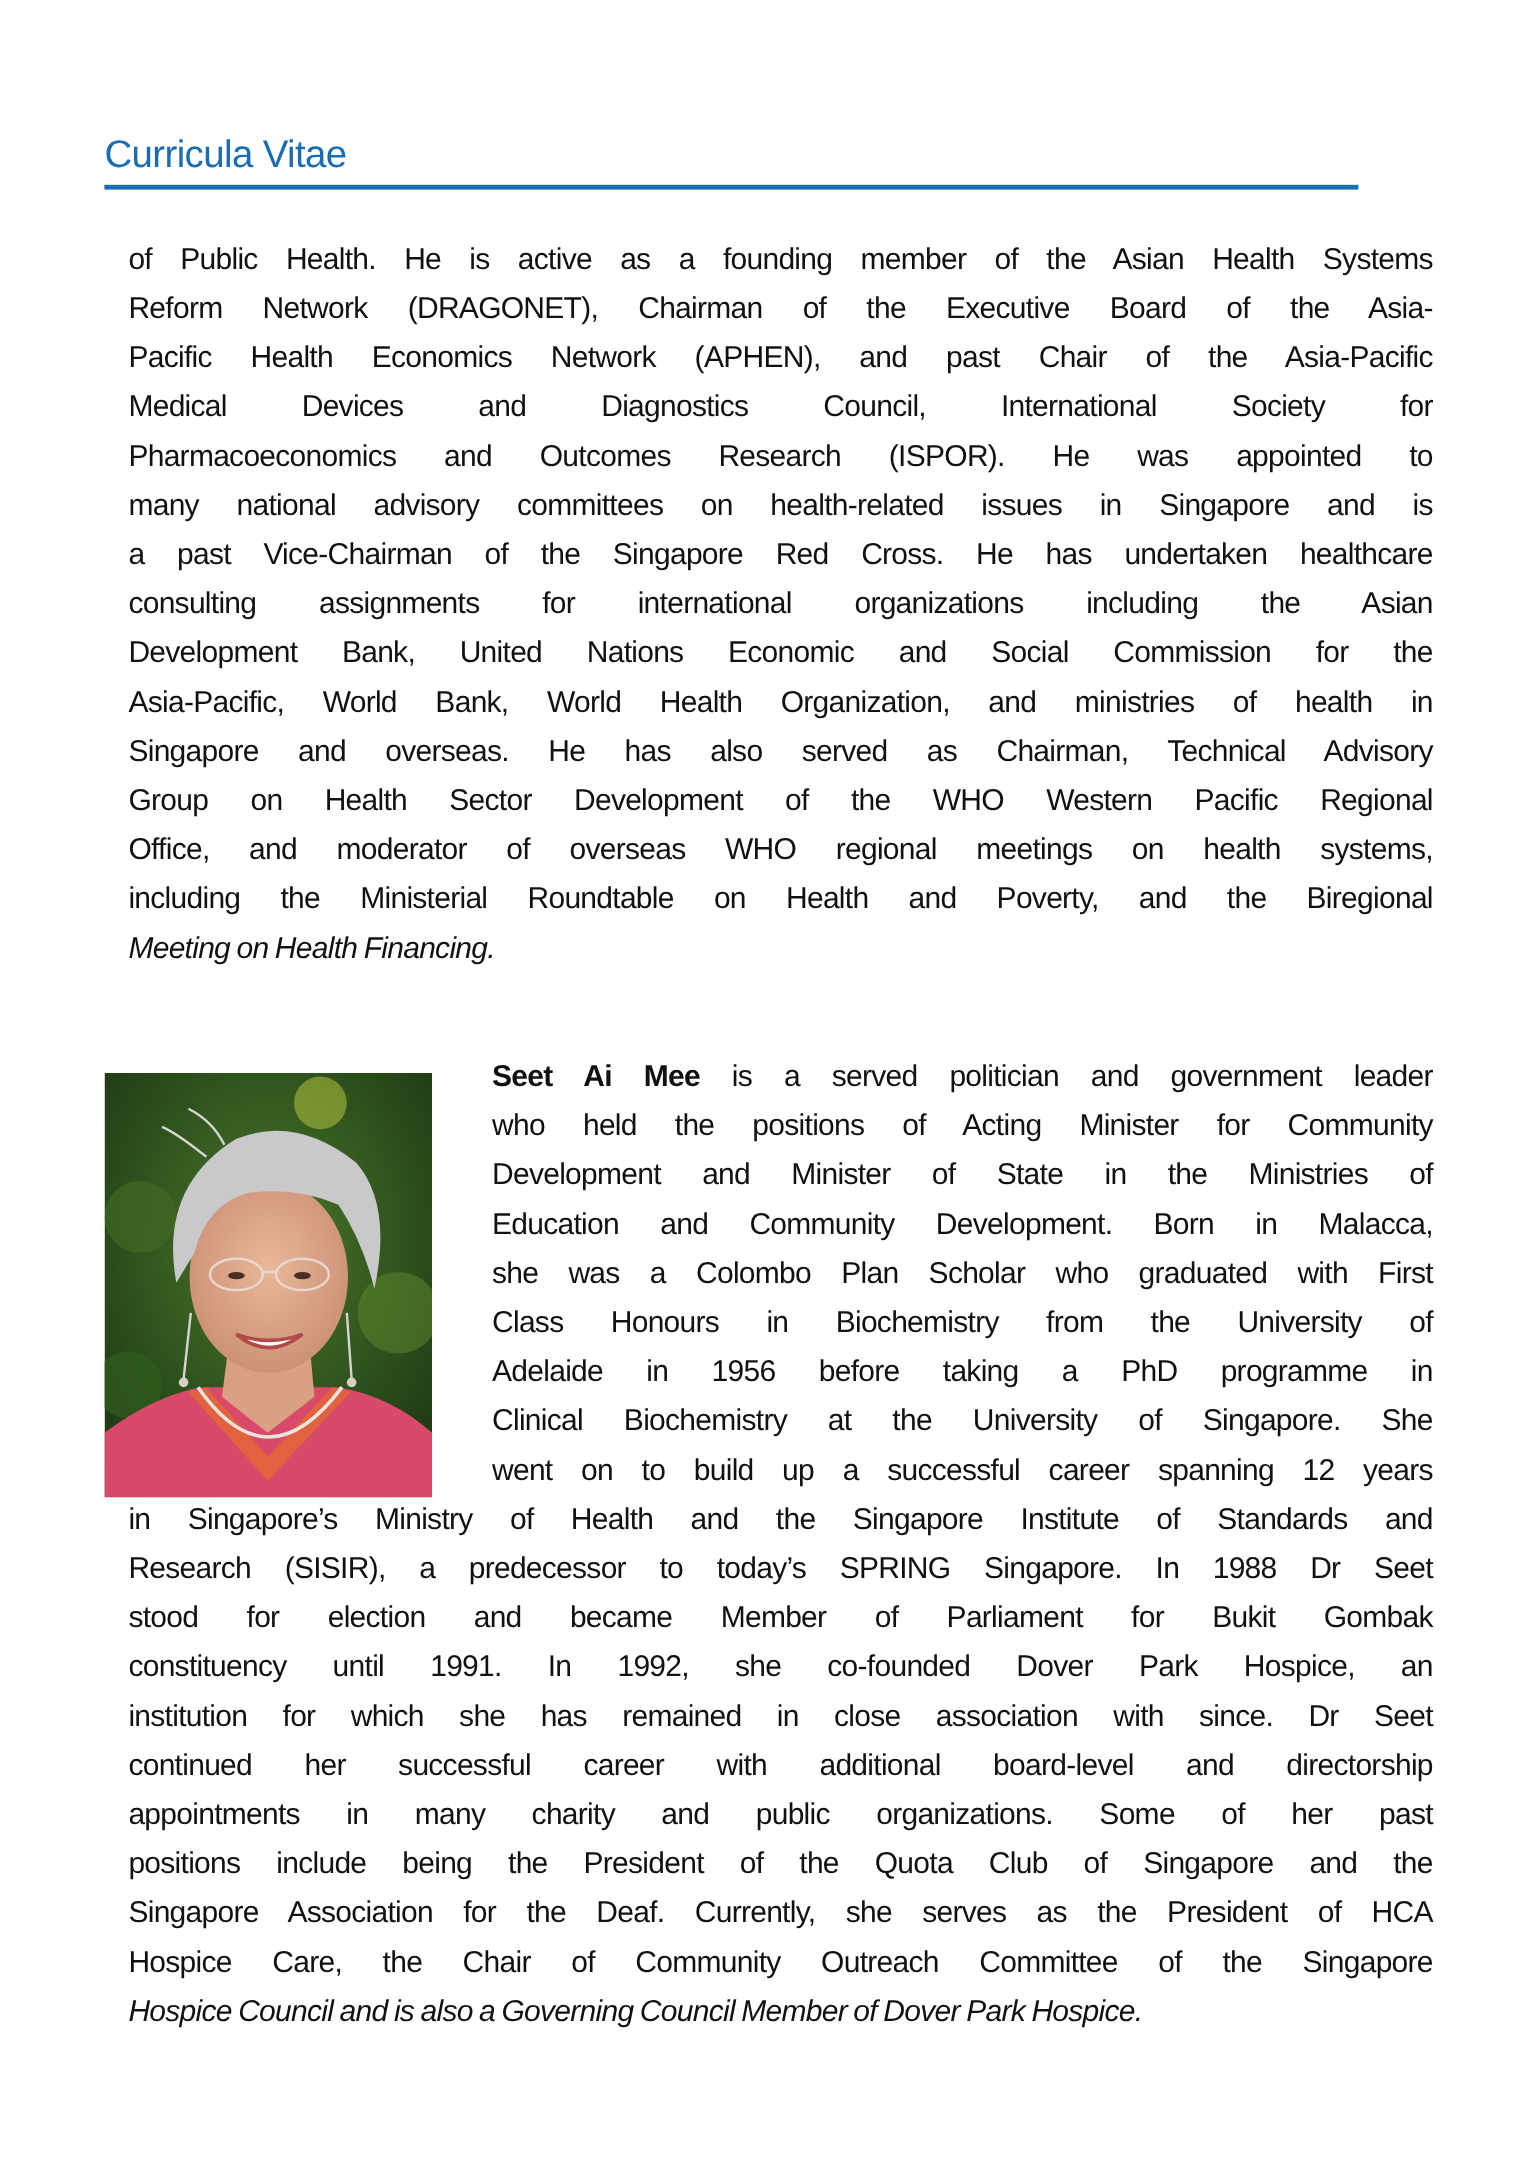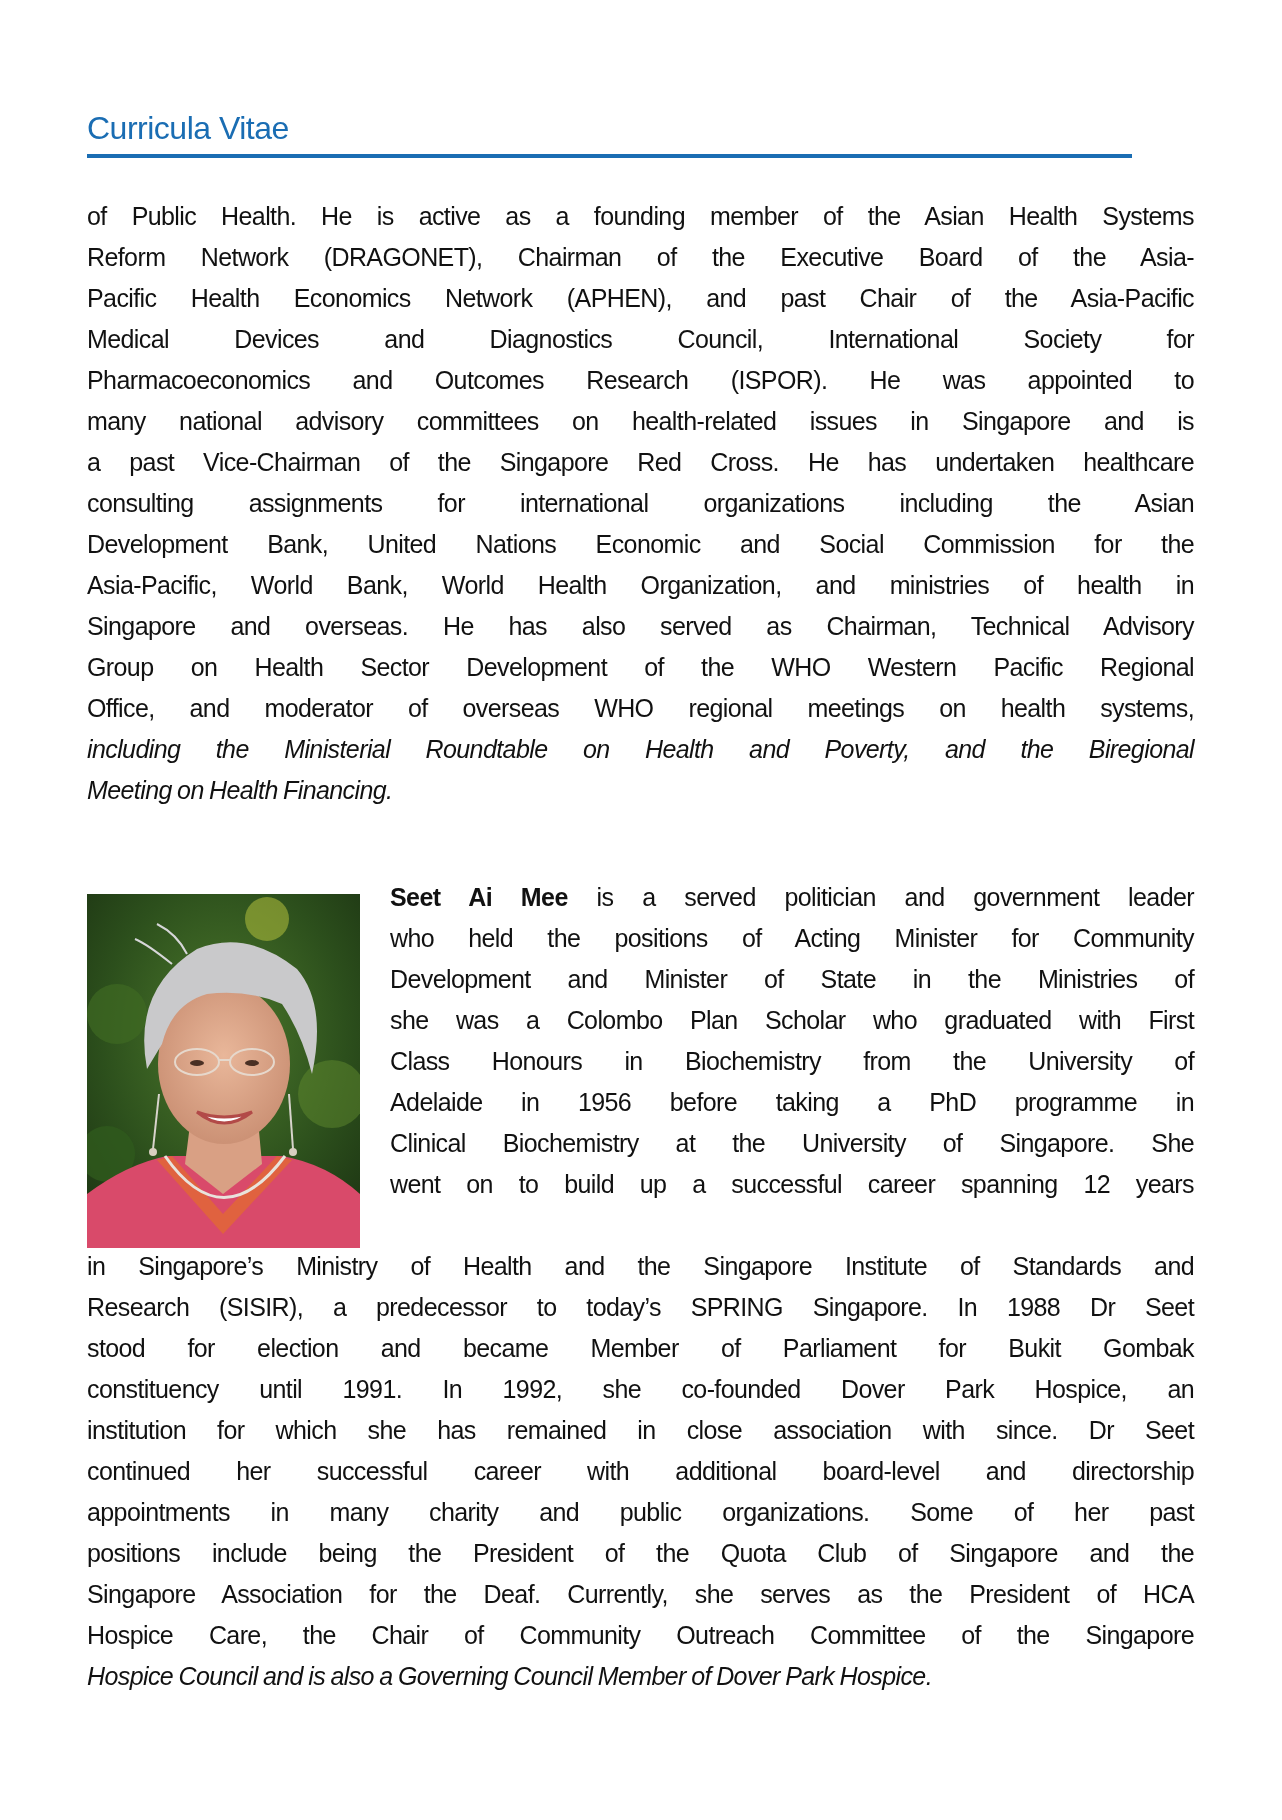--- a/index.html
+++ b/index.html
@@ -4,21 +4,21 @@
 <style>
   html, body { margin: 0; padding: 0; background: #ffffff; }
   body { width: 1282px; height: 1820px; position: relative; overflow: hidden;
          font-family: "Liberation Sans", "DejaVu Sans", sans-serif; color: #111; }
   .title { position: absolute; left: 87px; top: 108px; font-size: 32px; color: #1a6db3;
            letter-spacing: -0.5px; line-height: 40px; }
   .rule { position: absolute; left: 87px; top: 154px; width: 1045px; height: 4px; background: #1a6db3; }
   .para { position: absolute; }
   .line { display: block; height: 41px; line-height: 41px; font-size: 25px;
           text-align: justify; text-align-last: justify; white-space: nowrap;
-          letter-spacing: -0.6px; word-spacing: -1px; }
+          letter-spacing: -0.6px; word-spacing: -1px; margin-left: 20px; }
   .line.last { text-align-last: left; font-style: italic; }
   #p1 { left: 87px; top: 196px; width: 1107px; }
   #p2a { left: 390px; top: 877px; width: 804px; }
   #p2b { left: 87px; top: 1246px; width: 1107px; }
   .photo { position: absolute; left: 87px; top: 894px; width: 273px; height: 354px; overflow: hidden; }
   b.name { font-weight: bold; }
 </style>
 </head>
 <body>
 
@@ -32,21 +32,21 @@
   <span class="line" style="white-space: nowrap;">Medical Devices and Diagnostics Council, International Society for</span>
   <span class="line" style="white-space: nowrap;">Pharmacoeconomics and Outcomes Research (ISPOR). He was appointed to</span>
   <span class="line" style="white-space: nowrap;">many national advisory committees on health-related issues in Singapore and is</span>
   <span class="line" style="white-space: nowrap;">a past Vice-Chairman of the Singapore Red Cross. He has undertaken healthcare</span>
   <span class="line" style="white-space: nowrap;">consulting assignments for international organizations including the Asian</span>
   <span class="line" style="white-space: nowrap;">Development Bank, United Nations Economic and Social Commission for the</span>
   <span class="line" style="white-space: nowrap;">Asia-Pacific, World Bank, World Health Organization, and ministries of health in</span>
   <span class="line" style="white-space: nowrap;">Singapore and overseas. He has also served as Chairman, Technical Advisory</span>
   <span class="line" style="white-space: nowrap;">Group on Health Sector Development of the WHO Western Pacific Regional</span>
   <span class="line" style="white-space: nowrap;">Office, and moderator of overseas WHO regional meetings on health systems,</span>
-  <span class="line" style="white-space: nowrap; font-style: italic;">including the Ministerial Roundtable on Health and Poverty, and the Biregional</span>
+  <span class="line" style="white-space: nowrap;">including the Ministerial Roundtable on Health and Poverty, and the Biregional</span>
   <span class="line last" style="white-space: nowrap;">Meeting on Health Financing.</span>
 </div>
 
 <div class="photo" aria-label="Portrait of Seet Ai Mee">
   <svg width="273" height="354" viewBox="0 0 273 354" xmlns="http://www.w3.org/2000/svg">
     <defs>
       <radialGradient id="bg" cx="50%" cy="40%" r="75%">
         <stop offset="0" stop-color="#4d7a2c"></stop>
         <stop offset="0.6" stop-color="#2c4f1c"></stop>
         <stop offset="1" stop-color="#1b3212"></stop>
@@ -87,20 +87,21 @@
     <line x1="202" y1="200" x2="206" y2="255" stroke="#d8d4cc" stroke-width="2"></line>
     <circle cx="66" cy="258" r="4" fill="#d8cfc0"></circle>
     <circle cx="206" cy="258" r="4" fill="#d8cfc0"></circle>
   </svg>
 </div>
 
 <div class="para" id="p2a">
   <span class="line" style="white-space: nowrap;"><b class="name">Seet Ai Mee</b><span> is a served politician and government leader</span></span>
   <span class="line" style="white-space: nowrap;">who held the positions of Acting Minister for Community</span>
   <span class="line" style="white-space: nowrap;">Development and Minister of State in the Ministries of</span>
+  <span class="line" style="white-space: nowrap;">Education and Community Development. Born in Malacca,</span>
   <span class="line" style="white-space: nowrap;">she was a Colombo Plan Scholar who graduated with First</span>
   <span class="line" style="white-space: nowrap;">Class Honours in Biochemistry from the University of</span>
   <span class="line" style="white-space: nowrap;">Adelaide in 1956 before taking a PhD programme in</span>
   <span class="line" style="white-space: nowrap;">Clinical Biochemistry at the University of Singapore. She</span>
   <span class="line" style="white-space: nowrap;">went on to build up a successful career spanning 12 years</span>
 </div>
 
 <div class="para" id="p2b">
   <span class="line" style="white-space: nowrap;">in Singapore’s Ministry of Health and the Singapore Institute of Standards and</span>
   <span class="line" style="white-space: nowrap;">Research (SISIR), a predecessor to today’s SPRING Singapore. In 1988 Dr Seet</span>

